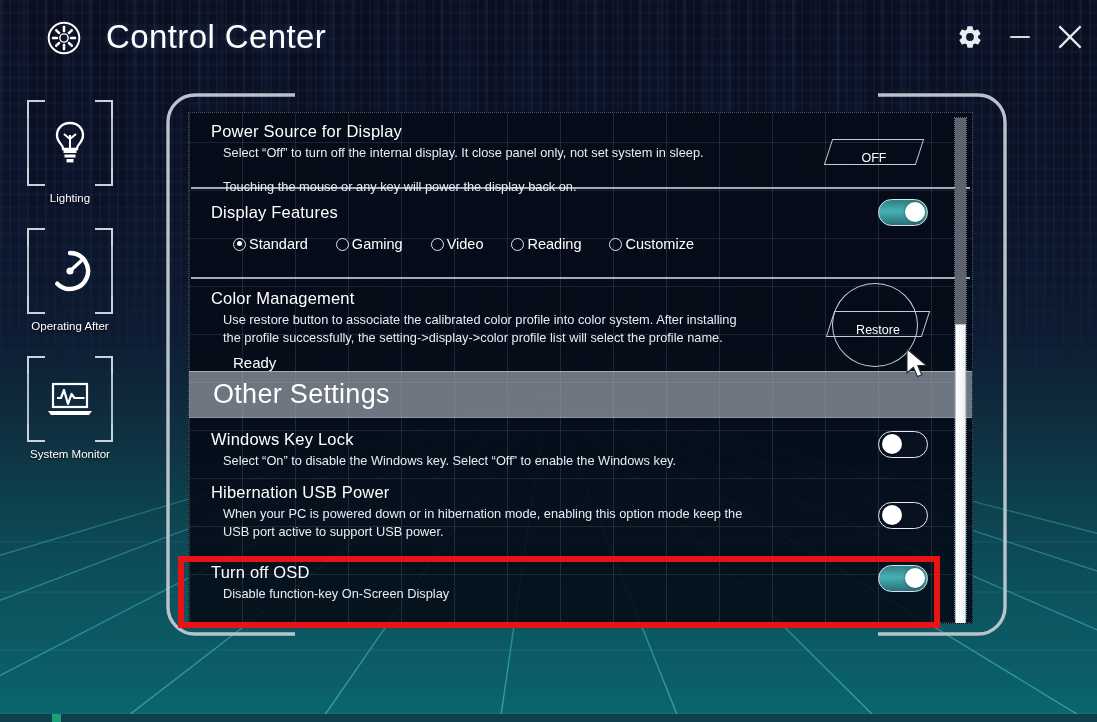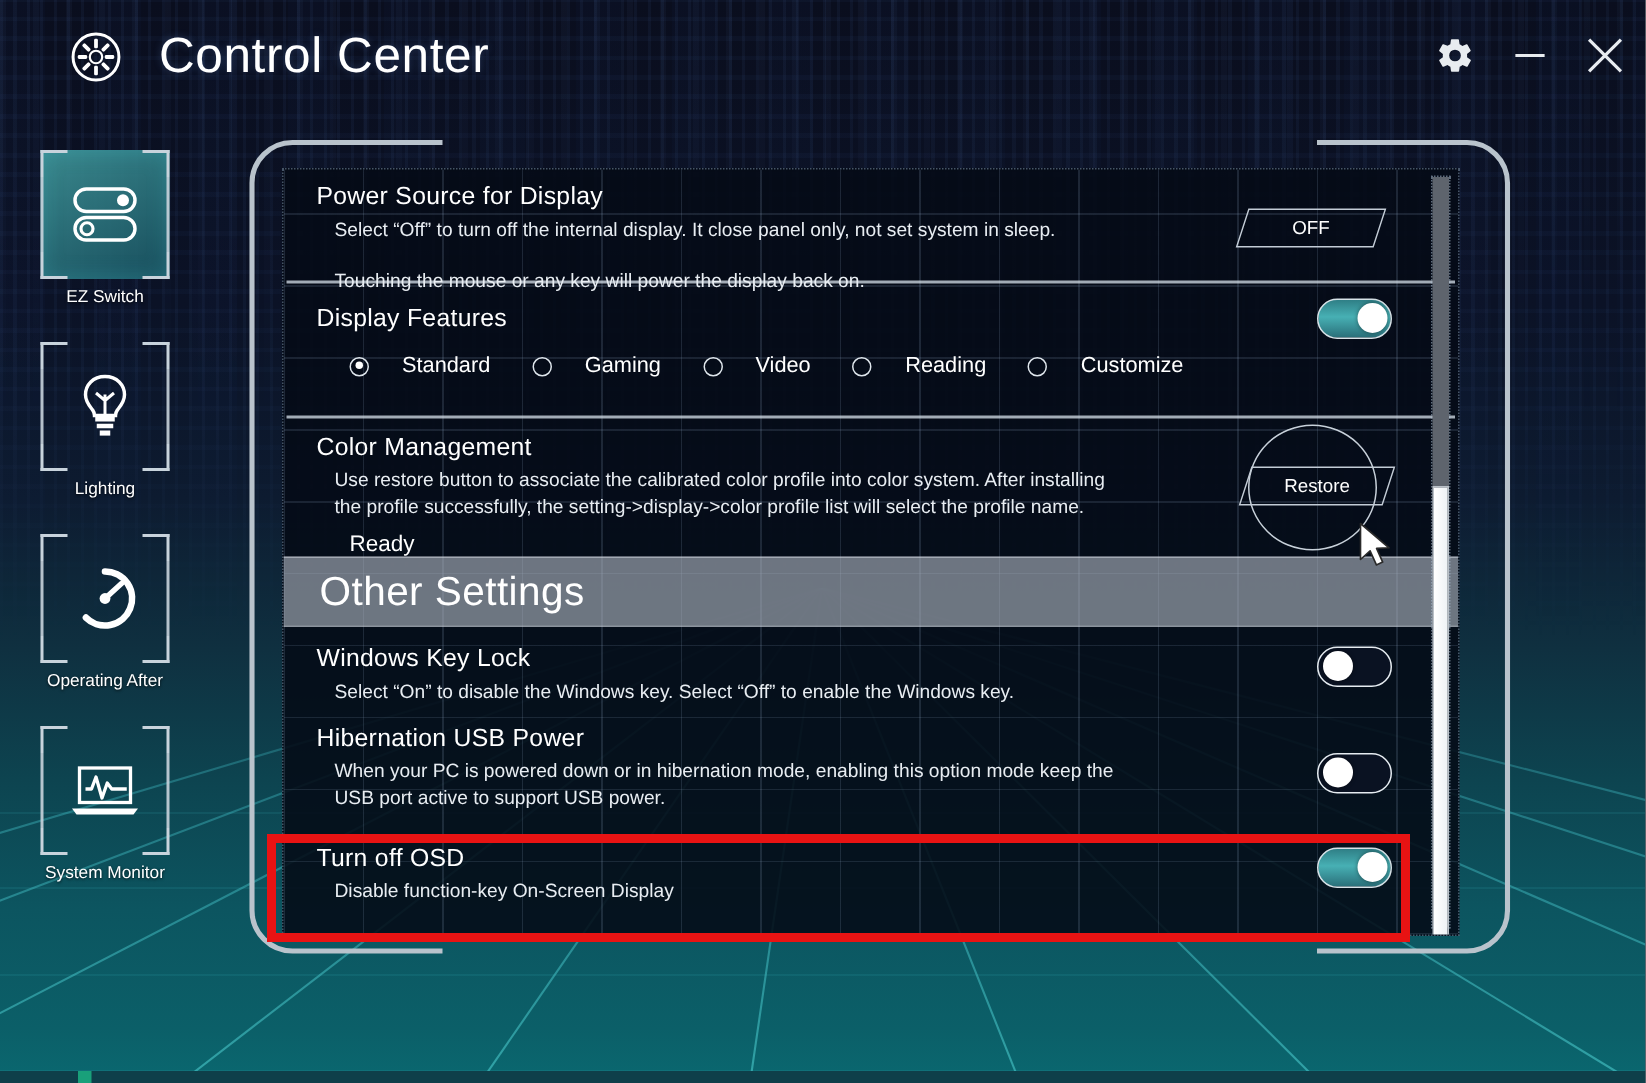--- a/index.html
+++ b/index.html
@@ -115,21 +115,21 @@
     font-family:"Liberation Sans", sans-serif;
   }
   .row-desc {
     color:#e8edf2; font-size:12.8px; line-height:17.5px; margin-left:12px; margin-top:3px;
     font-family:"Liberation Sans", sans-serif;
   }
   .divider { height:2px; background:rgba(215,225,235,.75); margin:0 2px; }
 
   
   .radio-row { display:flex; gap:28px; margin-top:14px; margin-left:22px; align-items:center; }
-  .radio { display:flex; align-items:center; gap:22px; cursor:pointer;text-align:center; }
+  .radio { display:flex; align-items:center; gap:3px; cursor:pointer;text-align:center; }
   .radio .dot {
     width:13px; height:13px; border-radius:50%;
     border:1.6px solid #dfe6ec; position:relative; background:transparent;
   }
   .radio.checked .dot::after {
     content:""; position:absolute; left:2.6px; top:2.6px; width:5.2px; height:5.2px;
     border-radius:50%; background:#ffffff;
   }
   .radio span.lbl { color:#ffffff; font-size:14.5px; }
 
@@ -146,21 +146,21 @@
   .toggle .knob {
     position:absolute; top:2px; width:20px; height:20px; border-radius:50%;
     background:#ffffff; box-shadow:0 0 3px rgba(0,0,0,.45);
   }
   .toggle.off .knob { left:2.5px; }
   .toggle.on .knob { right:2.5px; }
 
   
   .par-btn {
     position:relative; width:92px; height:26px; cursor:pointer;
-    display:flex; align-items:center; justify-content:center;
+    display:flex; align-items:flex-end; justify-content:center;
   }
   .par-btn .shape {
     position:absolute; inset:0;
     border:1.3px solid #c3ccd6;
     transform: skewX(-18deg);
     background: transparent;
   }
   .par-btn .txt {
     position:relative; color:#ffffff; font-size:12.5px; z-index:2;
   }
@@ -284,37 +284,20 @@
         <svg width="30" height="30" viewBox="0 0 24 24">
           <line x1="3.5" y1="3.5" x2="20.5" y2="20.5" stroke="#e8ecf0" stroke-width="1.7"></line>
           <line x1="20.5" y1="3.5" x2="3.5" y2="20.5" stroke="#e8ecf0" stroke-width="1.7"></line>
         </svg>
       </div>
     </div>
   </div>
 
   <div class="sidebar">
 
-    <div class="side-item active">
-      <div class="side-icon-wrap">
-        <i class="corner c-tl"></i>
-          <i class="corner c-tr"></i>
-          <i class="corner c-bl"></i>
-          <i class="corner c-br"></i>
-        <i class="edge-l"></i>
-          <i class="edge-r"></i>
-        <svg width="52" height="46" viewBox="0 0 52 46">
-          <rect x="6" y="6" width="40" height="15" rx="7.5" fill="none" stroke="#ffffff" stroke-width="2.3"></rect>
-          <circle cx="38" cy="13.5" r="4" fill="#ffffff"></circle>
-          <rect x="6" y="25" width="40" height="15" rx="7.5" fill="none" stroke="#ffffff" stroke-width="2.3"></rect>
-          <circle cx="14" cy="32.5" r="4" fill="none" stroke="#ffffff" stroke-width="2.1"></circle>
-        </svg>
-      </div>
-      <div class="side-label">EZ Switch</div>
-    </div>
 
     <div class="side-item">
       <div class="side-icon-wrap">
         <i class="corner c-tl"></i>
           <i class="corner c-tr"></i>
           <i class="corner c-bl"></i>
           <i class="corner c-br"></i>
         <i class="edge-l"></i>
           <i class="edge-r"></i>
         <svg width="46" height="50" viewBox="0 0 46 50">

